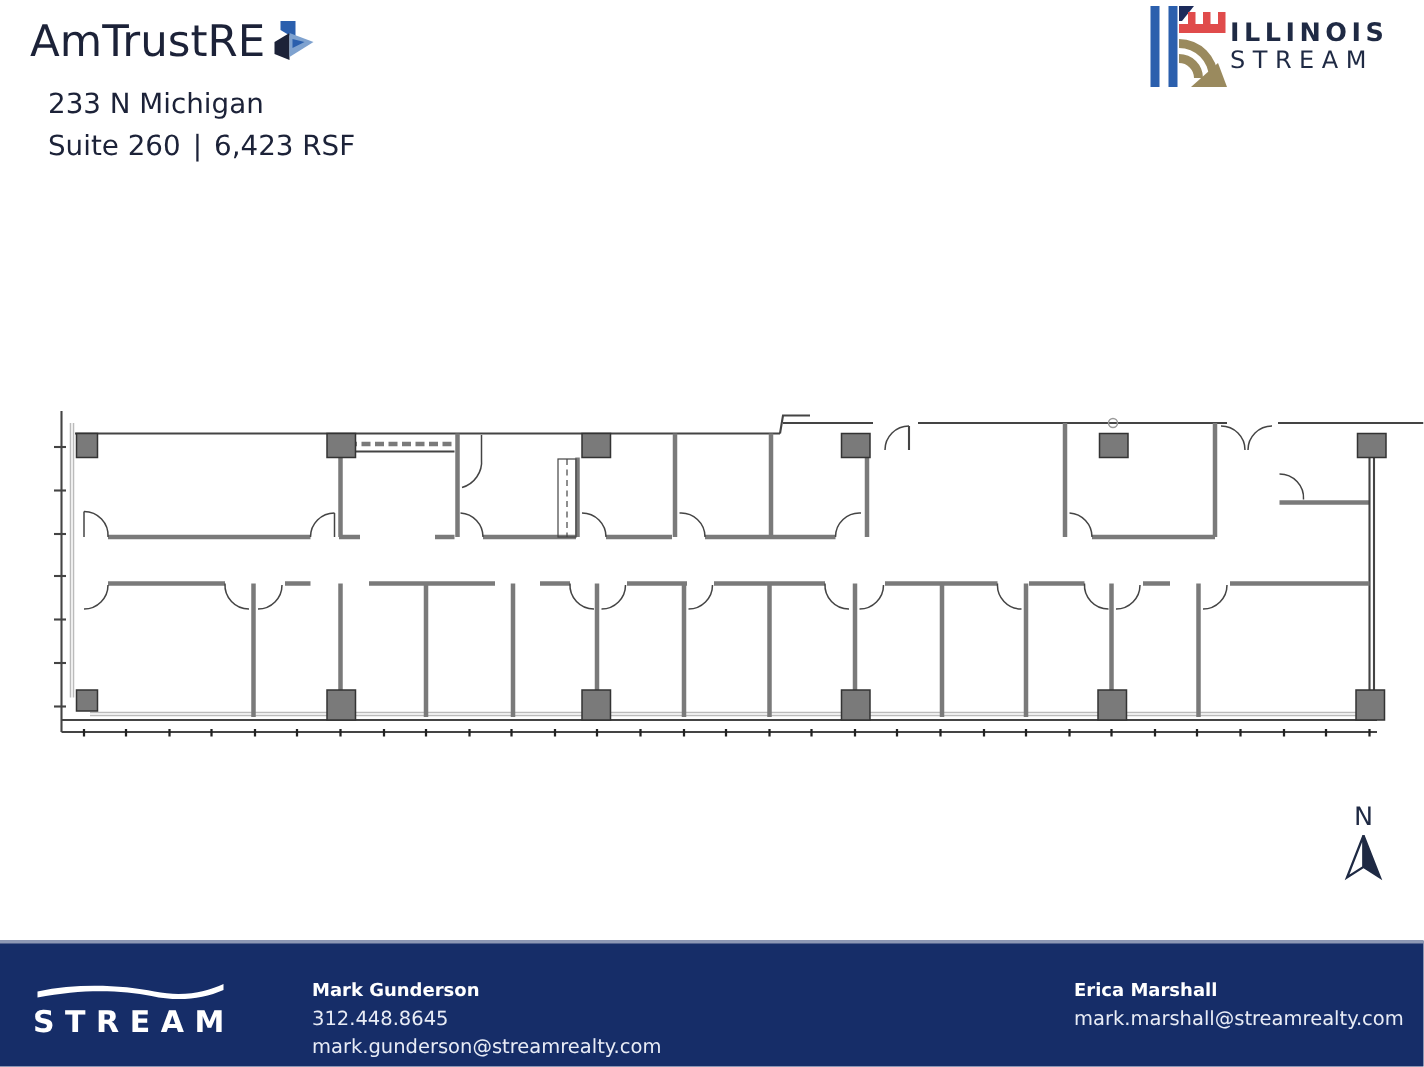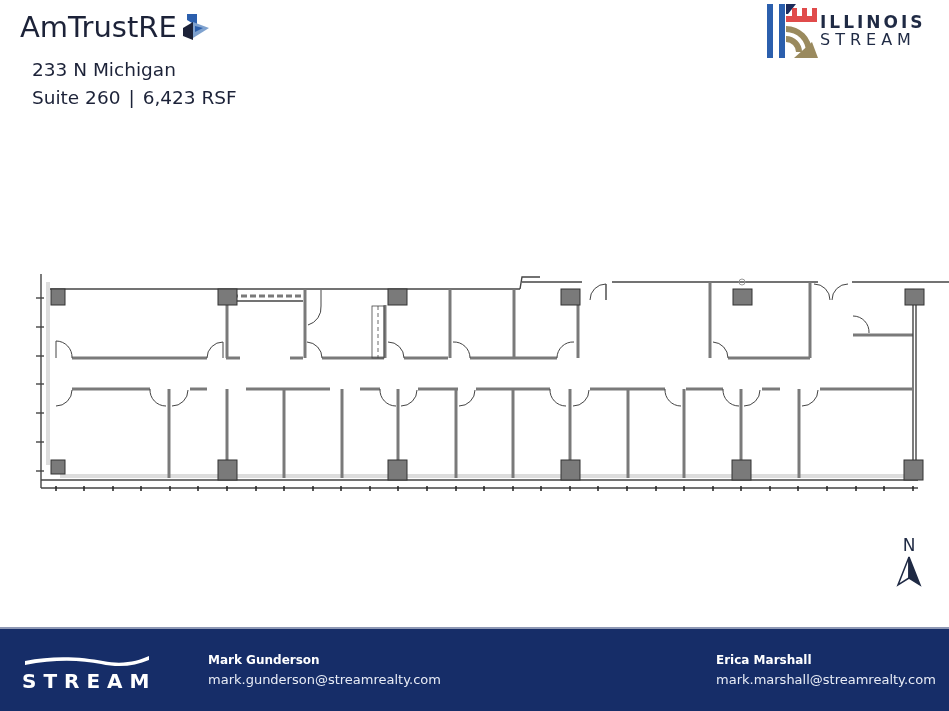--- a/index.html
+++ b/index.html
@@ -289,19 +289,20 @@
 </div>
 
 <div class="footer">
   <svg class="stream-logo" width="128" height="14" viewBox="0 0 128 14">
     <path d="M2,8 C30,2 60,4 80,8 C100,12 115,8 126,3 L126,7 C112,13 96,15 78,11 C58,7 32,6 2,12 Z" fill="#ffffff"></path>
   </svg>
   <div class="stream-word">STREAM</div>
 
   <div class="contact contact-1">
     <div class="name">Mark Gunderson</div>
+    <div class="phone">312.448.8645</div>
     <div class="email">mark.gunderson@streamrealty.com</div>
   </div>
   <div class="contact contact-2">
     <div class="name">Erica Marshall</div>
     <div class="email">mark.marshall@streamrealty.com</div>
   </div>
 </div>
 
 </body></html>

